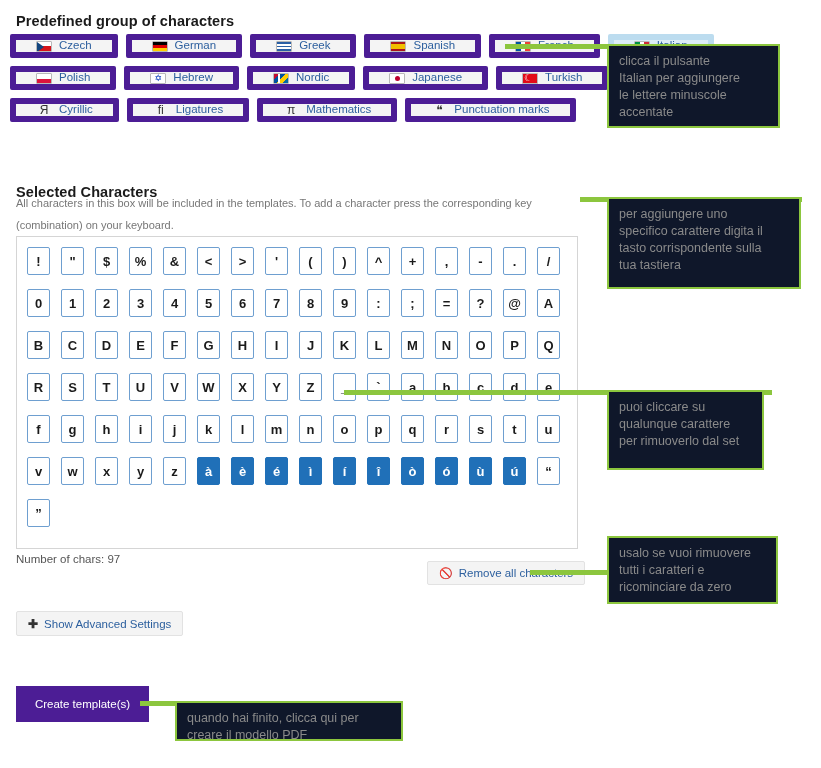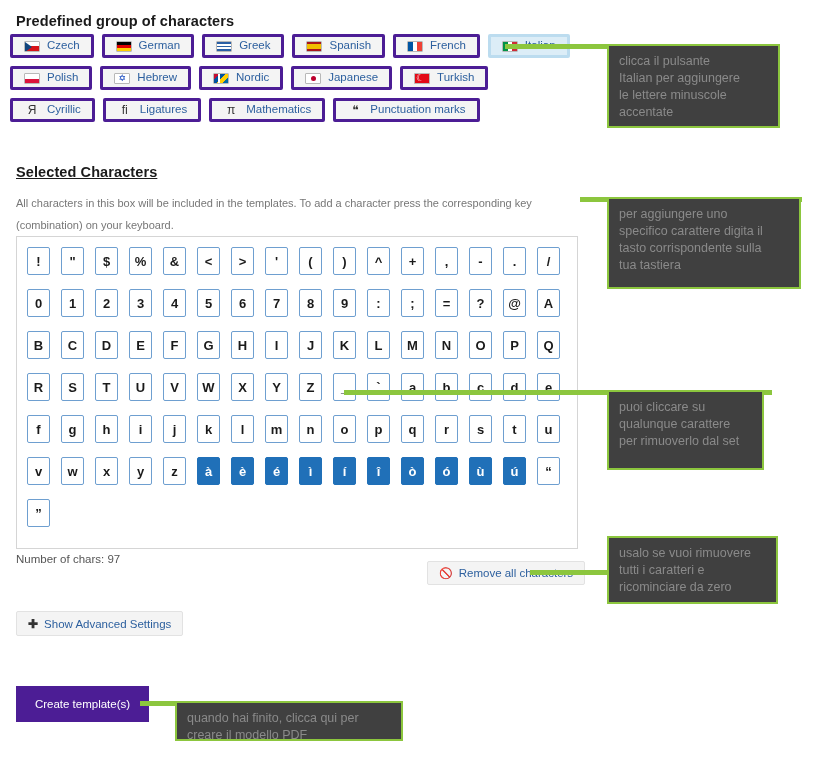--- a/index.html
+++ b/index.html
@@ -18,43 +18,43 @@
   }
 
   
   .section-title {
     font-size: 14.5px;
     font-weight: bold;
     color: #1a1a1a;
     letter-spacing: .1px;
   }
   #predefined-title { position: absolute; left: 16px; top: 13px; }
-  #selected-title   { position: absolute; left: 16px; top: 164px; text-decoration: underline; }
+  #selected-title   { position: absolute; left: 16px; top: 184px; }
 
   .help-text {
     position: absolute;
     left: 16px;
     top: 192px;
     width: 562px;
     font-size: 11px;
     color: #777777;
     line-height: 22px;
   }
 
   
   #lang-rows { position: absolute; left: 10px; top: 34px; width: 590px; }
   .lang-row { display: flex; gap: 8px; margin-bottom: 8px; }
   .lang-btn {
     display: flex;
     align-items: center;
     gap: 7px;
     height: 24px;
-    padding: 0 11px;
+    padding: 0 20px;
     background: #f4f4f4;
-    border: 3px solid #4c1d95;
+    border: 6px solid #4c1d95;
     border-radius: 2px;
     color: #2c5f9e;
     font-size: 11.5px;
     white-space: nowrap;
     box-sizing: border-box;
   }
   .lang-btn.selected {
     background: #dcedf7;
     border-color: #bcdcef;
   }
@@ -178,21 +178,21 @@
     display: flex;
     align-items: center;
     justify-content: center;
     box-sizing: border-box;
   }
 
   
   .anno-box {
     position: absolute;
     border: 2px solid #8cc63e;
-    background: #404040;
+    background: #0f172a;
     color: #8a8a8a;
     font-size: 12.5px;
     line-height: 17px;
     padding: 7px 10px;
     box-sizing: border-box;
     white-space: pre-line;
   }
   .anno-line {
     position: absolute;
     background: #8cc63e;

